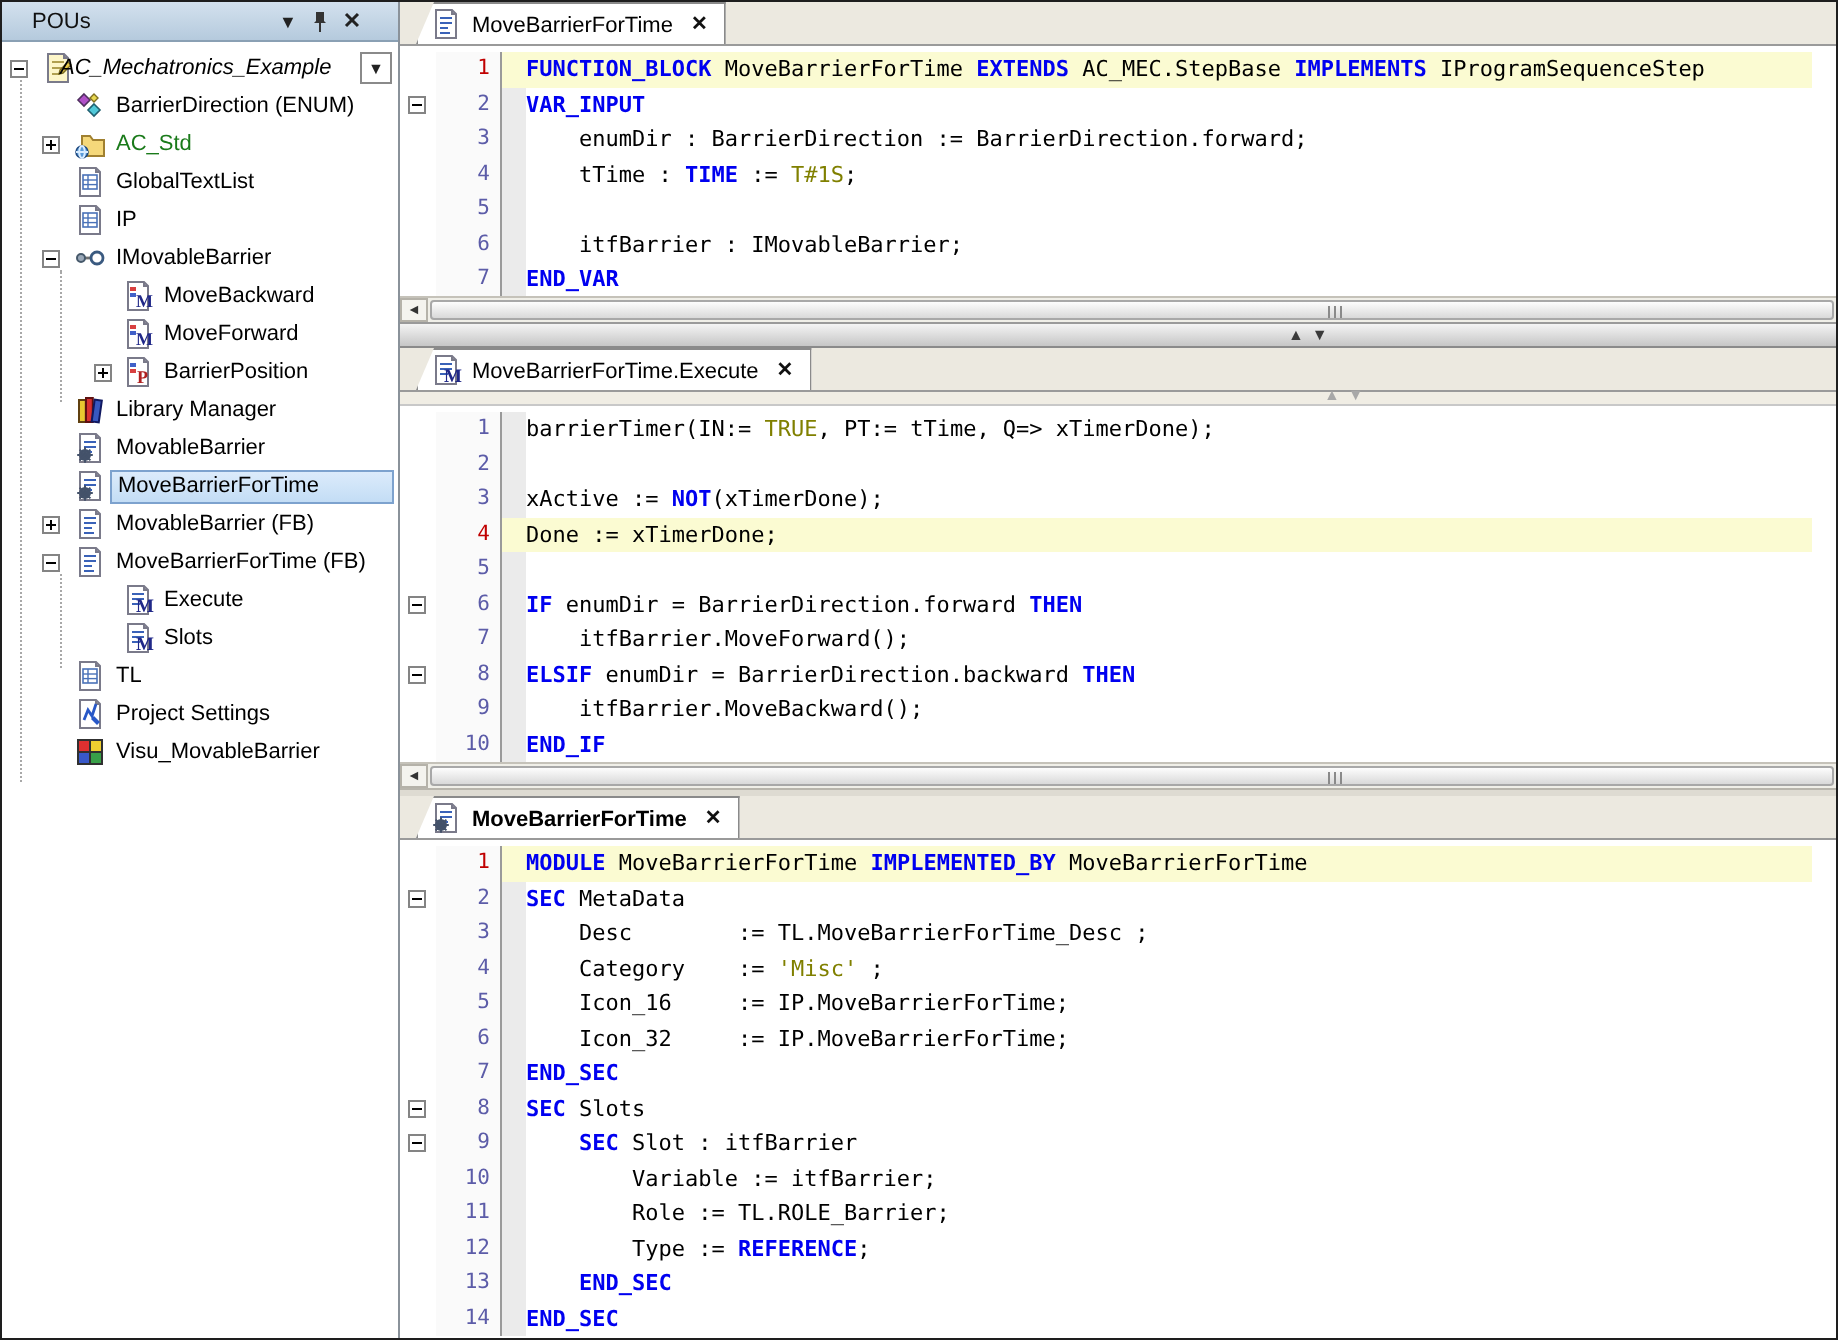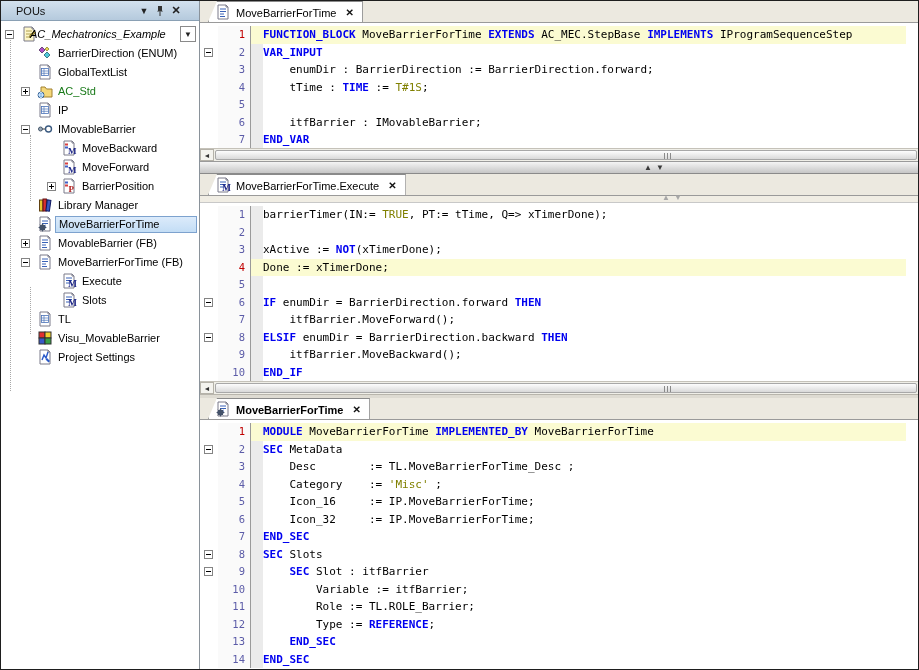--- a/index.html
+++ b/index.html
@@ -109,46 +109,46 @@
         </div>
         <div class="trow">
           <span class="ticon" style="left: 36px;"><svg width="16" height="16" viewBox="0 0 16 16">
               <path d="M5 2l3 3-3 3-3-3z" fill="#b050c8" stroke="#503060" stroke-width="0.8"></path>
               <path d="M10 7l3 3-3 3-3-3z" fill="#50c8d8" stroke="#206070" stroke-width="0.8"></path>
               <path d="M10 2l2 2-2 2-2-2z" fill="#e8d850" stroke="#807020" stroke-width="0.7"></path>
             </svg></span>
           <span class="tlabel" style="left: 54px;">BarrierDirection (ENUM)</span>
         </div>
         <div class="trow">
+          <span class="expbox" style="left: 20px;">
+            <i class="h"></i>
+            <i class="v"></i>
+          </span>
+          <span class="ticon" style="left: 36px;"><svg width="16" height="16" viewBox="0 0 16 16">
+              <path d="M4 4h4l1.5 2H15v8H4z" fill="#f5d87a" stroke="#a08030" stroke-width="1"></path>
+              <circle cx="4" cy="12" r="3" fill="#5a9ad8" stroke="#204a80" stroke-width="0.8"></circle>
+              <g stroke="#d8ecff" fill="none">
+                <ellipse cx="4" cy="12" rx="1.4" ry="3"></ellipse>
+                <line x1="1" y1="12" x2="7" y2="12"></line>
+              </g>
+            </svg></span>
+          <span class="tlabel green" style="left: 54px;">AC_Std</span>
+        </div>
+        <div class="trow">
           <span class="ticon" style="left: 36px;"><svg width="16" height="16" viewBox="0 0 16 16">
               <path d="M3 1h8l2 2v12H3z" fill="#fff" stroke="#7a7a8a" stroke-width="1"></path>
               <path d="M11 1v2h2" fill="none" stroke="#7a7a8a"></path>
               <rect x="4.5" y="4.5" width="7" height="7" fill="#fff" stroke="#4a72b8" stroke-width="0.8"></rect>
               <g stroke="#4a72b8" stroke-width="0.7">
                 <line x1="4.5" y1="7" x2="11.5" y2="7"></line>
                 <line x1="4.5" y1="9.3" x2="11.5" y2="9.3"></line>
                 <line x1="7" y1="4.5" x2="7" y2="11.5"></line>
               </g>
             </svg></span>
           <span class="tlabel" style="left: 54px;">GlobalTextList</span>
-        </div>
-        <div class="trow">
-          <span class="expbox" style="left: 20px;">
-            <i class="h"></i>
-            <i class="v"></i>
-          </span>
-          <span class="ticon" style="left: 36px;"><svg width="16" height="16" viewBox="0 0 16 16">
-              <path d="M4 4h4l1.5 2H15v8H4z" fill="#f5d87a" stroke="#a08030" stroke-width="1"></path>
-              <circle cx="4" cy="12" r="3" fill="#5a9ad8" stroke="#204a80" stroke-width="0.8"></circle>
-              <g stroke="#d8ecff" fill="none">
-                <ellipse cx="4" cy="12" rx="1.4" ry="3"></ellipse>
-                <line x1="1" y1="12" x2="7" y2="12"></line>
-              </g>
-            </svg></span>
-          <span class="tlabel green" style="left: 54px;">AC_Std</span>
         </div>
         <div class="trow">
           <span class="ticon" style="left: 36px;"><svg width="16" height="16" viewBox="0 0 16 16">
               <path d="M3 1h8l2 2v12H3z" fill="#fff" stroke="#7a7a8a" stroke-width="1"></path>
               <path d="M11 1v2h2" fill="none" stroke="#7a7a8a"></path>
               <rect x="4.5" y="4.5" width="7" height="7" fill="#fff" stroke="#4a72b8" stroke-width="0.8"></rect>
               <g stroke="#4a72b8" stroke-width="0.7">
                 <line x1="4.5" y1="7" x2="11.5" y2="7"></line>
                 <line x1="4.5" y1="9.3" x2="11.5" y2="9.3"></line>
                 <line x1="7" y1="4.5" x2="7" y2="11.5"></line>
@@ -220,20 +220,40 @@
               </g>
               <circle cx="5.5" cy="11.5" r="3" fill="#44526a"></circle>
               <circle cx="5.5" cy="11.5" r="1.2" fill="#fff"></circle>
               <g stroke="#44526a">
                 <line x1="5.5" y1="7.6" x2="5.5" y2="15.4"></line>
                 <line x1="1.6" y1="11.5" x2="9.4" y2="11.5"></line>
                 <line x1="2.8" y1="8.8" x2="8.2" y2="14.2"></line>
                 <line x1="2.8" y1="14.2" x2="8.2" y2="8.8"></line>
               </g>
             </svg></span>
+          <span class="tlabel" style="left: 54px;">MovableBarrier</span>
+        </div>
+        <div class="trow">
+          <span class="ticon" style="left: 36px;"><svg width="16" height="16" viewBox="0 0 16 16">
+              <path d="M3 1h8l2 2v12H3z" fill="#fff" stroke="#7a7a8a" stroke-width="1"></path>
+              <path d="M11 1v2h2" fill="none" stroke="#7a7a8a"></path>
+              <g stroke="#3a62b8">
+                <line x1="5" y1="5" x2="11" y2="5"></line>
+                <line x1="5" y1="7.5" x2="11" y2="7.5"></line>
+                <line x1="5" y1="10" x2="9" y2="10"></line>
+              </g>
+              <circle cx="5.5" cy="11.5" r="3" fill="#44526a"></circle>
+              <circle cx="5.5" cy="11.5" r="1.2" fill="#fff"></circle>
+              <g stroke="#44526a">
+                <line x1="5.5" y1="7.6" x2="5.5" y2="15.4"></line>
+                <line x1="1.6" y1="11.5" x2="9.4" y2="11.5"></line>
+                <line x1="2.8" y1="8.8" x2="8.2" y2="14.2"></line>
+                <line x1="2.8" y1="14.2" x2="8.2" y2="8.8"></line>
+              </g>
+            </svg></span>
           <span class="tlabel sel" style="left: 54px;">MoveBarrierForTime</span>
         </div>
         <div class="trow">
           <span class="expbox" style="left: 20px;">
             <i class="h"></i>
             <i class="v"></i>
           </span>
           <span class="ticon" style="left: 36px;"><svg width="16" height="16" viewBox="0 0 16 16">
               <path d="M3 1h8l2 2v12H3z" fill="#fff" stroke="#7a7a8a" stroke-width="1"></path>
               <path d="M11 1v2h2" fill="none" stroke="#7a7a8a"></path>
@@ -296,35 +316,35 @@
               <g stroke="#4a72b8" stroke-width="0.7">
                 <line x1="4.5" y1="7" x2="11.5" y2="7"></line>
                 <line x1="4.5" y1="9.3" x2="11.5" y2="9.3"></line>
                 <line x1="7" y1="4.5" x2="7" y2="11.5"></line>
               </g>
             </svg></span>
           <span class="tlabel" style="left: 54px;">TL</span>
         </div>
         <div class="trow">
           <span class="ticon" style="left: 36px;"><svg width="16" height="16" viewBox="0 0 16 16">
+              <path d="M3 1h8l2 2v12H3z" fill="#fff" stroke="#7a7a8a" stroke-width="1"></path>
+              <path d="M11 1v2h2" fill="none" stroke="#7a7a8a"></path>
+              <path d="M5 11l2-5 2 3 2-6" fill="none" stroke="#2858c8" stroke-width="1.4"></path>
+              <path d="M10 9l3 3-1.5 1.5-3-3z" fill="#2858c8"></path>
+            </svg></span>
+          <span class="tlabel" style="left: 54px;">Project Settings</span>
+        </div>
+        <div class="trow">
+          <span class="ticon" style="left: 36px;"><svg width="16" height="16" viewBox="0 0 16 16">
               <rect x="2" y="2" width="6" height="6" fill="#e03030" stroke="#303030"></rect>
               <rect x="8" y="2" width="6" height="6" fill="#f0d030" stroke="#303030"></rect>
               <rect x="2" y="8" width="6" height="6" fill="#3858c8" stroke="#303030"></rect>
               <rect x="8" y="8" width="6" height="6" fill="#38a048" stroke="#303030"></rect>
             </svg></span>
           <span class="tlabel" style="left: 54px;">Visu_MovableBarrier</span>
-        </div>
-        <div class="trow">
-          <span class="ticon" style="left: 36px;"><svg width="16" height="16" viewBox="0 0 16 16">
-              <path d="M3 1h8l2 2v12H3z" fill="#fff" stroke="#7a7a8a" stroke-width="1"></path>
-              <path d="M11 1v2h2" fill="none" stroke="#7a7a8a"></path>
-              <path d="M5 11l2-5 2 3 2-6" fill="none" stroke="#2858c8" stroke-width="1.4"></path>
-              <path d="M10 9l3 3-1.5 1.5-3-3z" fill="#2858c8"></path>
-            </svg></span>
-          <span class="tlabel" style="left: 54px;">Project Settings</span>
         </div>
       </div>
   </div>
 
   <div class="editors">
 
     <div class="pane pane1">
       <div class="tabrow">
         <div class="tab">
           <span class="ticon16"><svg width="16" height="16" viewBox="0 0 16 16">

